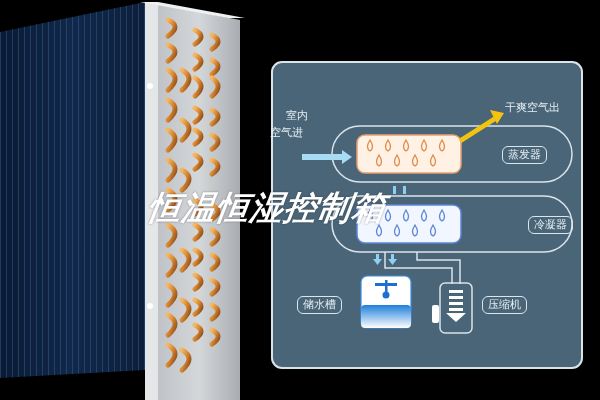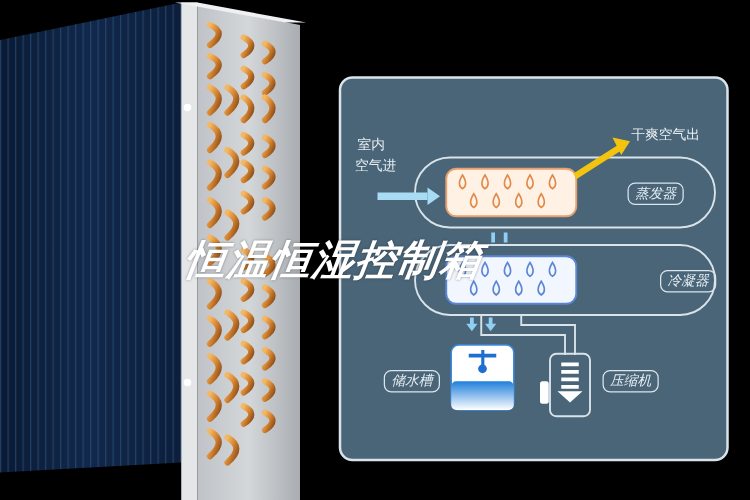--- a/index.html
+++ b/index.html
@@ -6,21 +6,21 @@
   body { width:600px; height:400px; overflow:hidden; background:#000; position:relative; font-family:"DejaVu Sans", sans-serif; }
   .scene { position:absolute; left:0; top:0; width:600px; height:400px; }
   .title-overlay {
     position:absolute; left:148px; top:186px; font-size:33px; font-weight:bold; font-style:italic;
     color:#fff; letter-spacing:1px; white-space:nowrap; font-family:"DejaVu Sans", sans-serif;
     text-shadow:0 0 2px rgba(0,0,0,0.4); transform:skewX(-8deg);
   }
   .label { position:absolute; color:#e6eef3; font-size:11px; white-space:nowrap; }
   .tag {
     position:absolute; border:1.5px solid #dbe5ec; border-radius:6px; color:#e6eef3; font-size:11px;
-    padding:1px 5px; white-space:nowrap; line-height:14px;font-style:italic;
+    padding:1px 5px; white-space:nowrap; line-height:14px;
   }
 </style>
 </head>
 <body>
 
 <svg class="scene" viewBox="0 0 600 400" xmlns="http://www.w3.org/2000/svg">
   <defs>
     <linearGradient id="fins" x1="0" x2="1" y1="0" y2="0">
       <stop offset="0" stop-color="#0b1a33"></stop>
       <stop offset="0.5" stop-color="#12284a"></stop>
@@ -176,20 +176,20 @@
         <rect x="449" y="302" width="14" height="3"></rect>
           <rect x="449" y="308" width="14" height="3"></rect>
         <polygon points="446,313 466,313 456,322"></polygon>
         <rect x="432" y="305" width="7" height="18" rx="2"></rect>
       </g>
     </g>
   </g>
 </svg>
 
 <div class="label" style="left:286px;top:108px;">室内</div>
-<div class="label" style="left:284px;top:125px;">空气进</div>
+<div class="label" style="left:270px;top:125px;">空气进</div>
 <div class="label" style="left:505px;top:100px;">干爽空气出</div>
 <div class="tag" style="left:502px;top:146px;">蒸发器</div>
 <div class="tag" style="left:528px;top:216px;">冷凝器</div>
-<div class="tag" style="left:307px;top:296px;">储水槽</div>
+<div class="tag" style="left:297px;top:296px;">储水槽</div>
 <div class="tag" style="left:482px;top:296px;">压缩机</div>
 
 <div class="title-overlay">恒温恒湿控制箱</div>
 
 </body></html>

